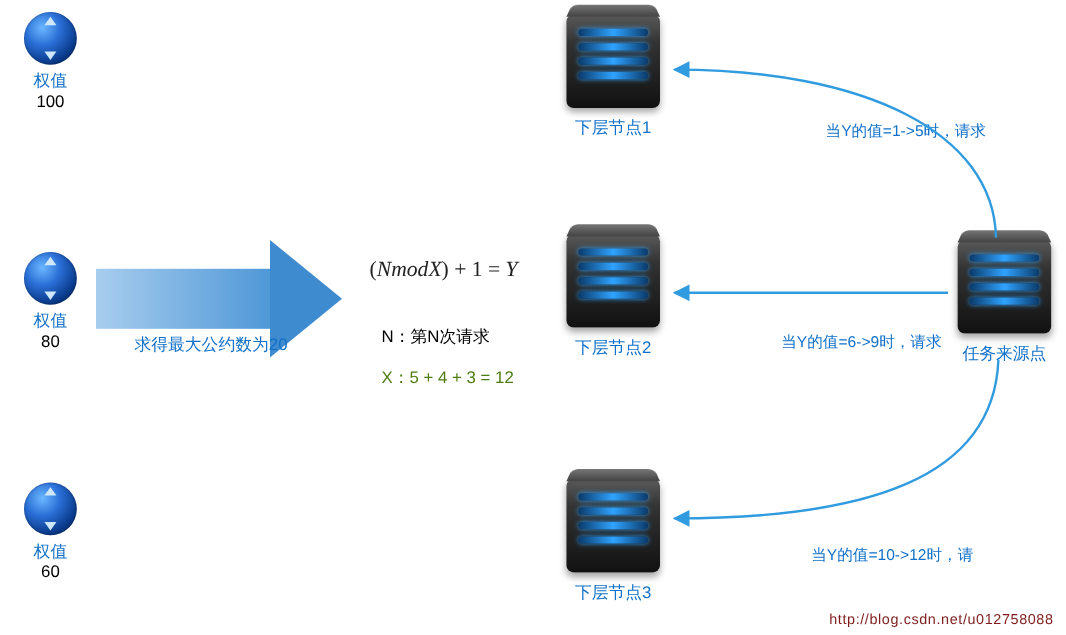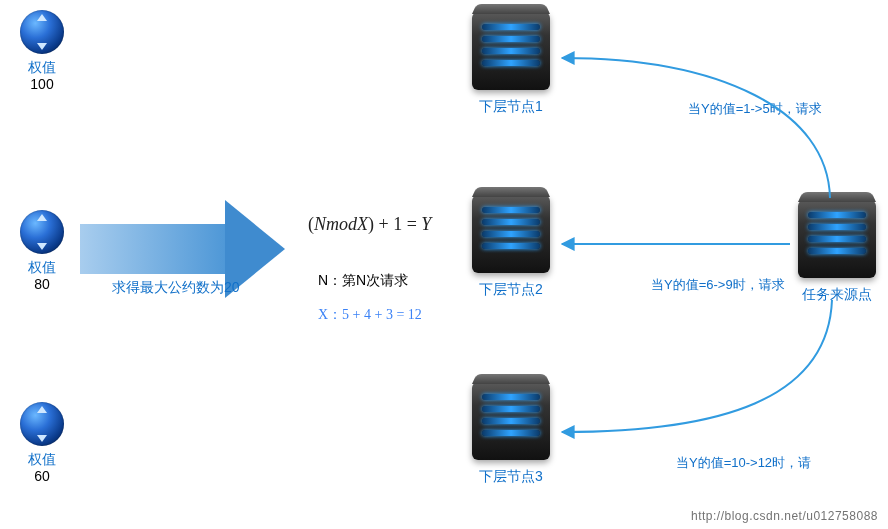--- a/index.html
+++ b/index.html
@@ -39,21 +39,21 @@
     border-left:60px solid #3f8bcf;
   }
   .gcd-text { position:absolute; left:112px; top:279px; color:#1170c9; font-size:14px; }
 
   .formula {
     position:absolute; left:300px; top:210px;
     font-family: "Times New Roman", serif; font-size:18px; color:#222;
     padding:4px 8px;
   }
   .formula-n { position:absolute; left:318px; top:272px; color:#000000; font-size:14px; }
-  .formula-x { position:absolute; left:318px; top:306px; color:#3b82f6; font-size:14px;font-family:Liberation Serif, serif; }
+  .formula-x { position:absolute; left:318px; top:306px; color:#4d7c0f; font-size:14px; }
 
   .server { position:absolute; width:86px; }
   .server-body {
     width:78px; height:78px; margin:0 auto;
     background: linear-gradient(180deg,#5a5a5a 0%, #333 30%, #111 100%);
     border-radius:6px;
     position:relative;
     box-shadow: 0 3px 6px rgba(0,0,0,0.35);
   }
   .server-body::before {
@@ -64,21 +64,21 @@
     transform-origin: bottom;
   }
   .slot { position:absolute; left:10px; right:10px; height:6px; border-radius:3px;
     background: linear-gradient(90deg,#0a3a6a,#2fa3ff,#0a3a6a);
     box-shadow: 0 0 4px #2fa3ff;
   }
   .slot.s1{top:12px}.slot.s2{top:24px}.slot.s3{top:36px}.slot.s4{top:48px}
   .server-label { text-align:center; margin-top:8px; color:#1170c9; font-size:14px; }
 
   .route-text { position:absolute; color:#1170c9; font-size:13px; line-height:1.45; width:175px; }
-  .watermark { position:absolute; right:10px; bottom:6px; color:#737373; font-size:12px; letter-spacing:0.5px; }
+  .watermark { position:absolute; right:10px; bottom:6px; color:#7f1d1d; font-size:12px; letter-spacing:0.5px; }
 
   svg.connectors { position:absolute; left:0; top:0; width:888px; height:529px; pointer-events:none; }
   svg .stroke { stroke:#319be0; stroke-width:2; fill:none; }
 </style>
 </head>
 <body>
 
 <div class="weight-node" style="left:12px; top:10px;">
   <div class="globe"></div>
   <div class="weight-label">权值</div>
@@ -118,21 +118,21 @@
 </div>
 <div class="server" style="left:468px; top:195px;">
   <div class="server-body">
     <div class="slot s1"></div>
       <div class="slot s2"></div>
       <div class="slot s3"></div>
       <div class="slot s4"></div>
   </div>
   <div class="server-label">下层节点2</div>
 </div>
-<div class="server" style="left:468px; top:382px;">
+<div class="server" style="left:468px; top:399px;">
   <div class="server-body">
     <div class="slot s1"></div>
       <div class="slot s2"></div>
       <div class="slot s3"></div>
       <div class="slot s4"></div>
   </div>
   <div class="server-label">下层节点3</div>
 </div>
 
 <div class="server" style="left:794px; top:200px;">

